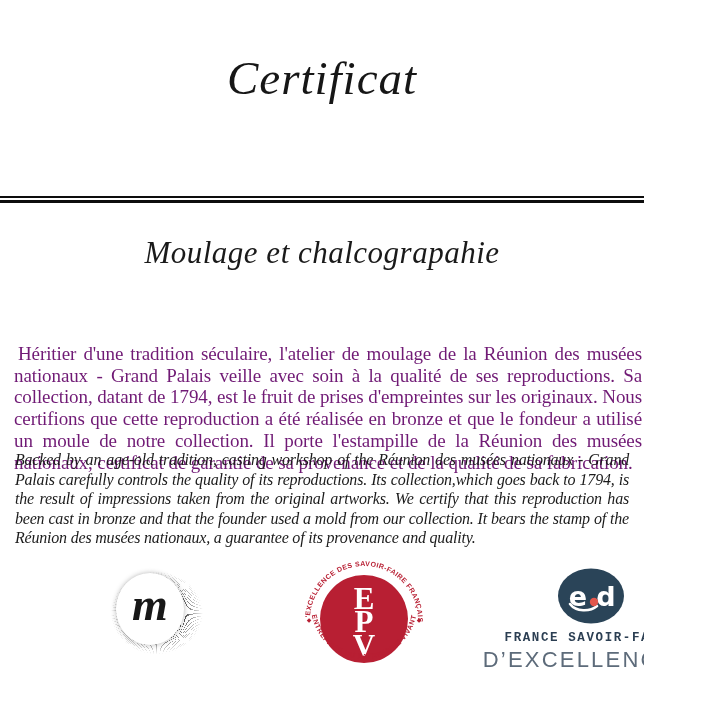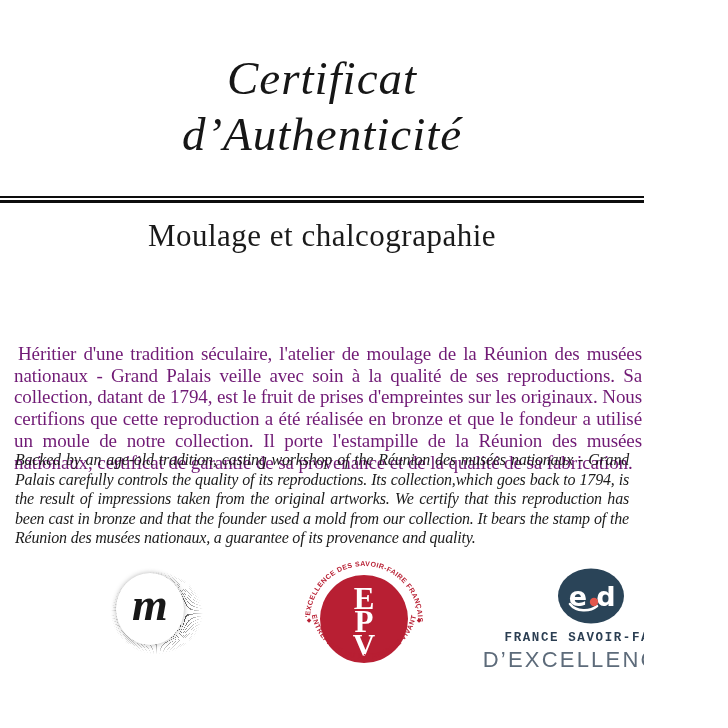--- a/index.html
+++ b/index.html
@@ -44,24 +44,26 @@
     text-align: center;
   }
   .subtitle-line1 {
     font-style: italic;
     font-size: 27px;
     line-height: 34px;
     letter-spacing: 0.5px;
     color: #1a1a1a;
   }
   .subtitle-line2 {
+    font-style: italic;
     font-size: 31px;
     line-height: 40px;
     letter-spacing: 0.5px;
     color: #1a1a1a;
+    margin-top: 17px;
   }
 
   
   .para-fr {
     position: absolute;
     top: 324px; left: 14px; right: 2px;
     font-size: 19px;
     line-height: 21.7px;
     letter-spacing: -0.1px;
     text-align: justify;
@@ -146,21 +148,20 @@
     line-height: 1;
   }
 </style>
 </head>
 <body>
 
 <div class="page">
 
   <div class="title-block">
     <div class="title-line">Certificat</div>
-    <div class="title-line">d’Authenticité</div>
   </div>
 
   <div class="double-rule"></div>
 
   <div class="subtitle-block">
     <div class="subtitle-line2">Moulage et chalcograpahie</div>
   </div>
 
   <p class="para-fr">Héritier d'une tradition séculaire, l'atelier de moulage de la Réunion des musées nationaux - Grand Palais veille avec soin à la qualité de ses reproductions. Sa collection, datant de 1794, est le fruit de prises d'empreintes sur les originaux. Nous certifions que cette reproduction a été réalisée en bronze et que le fondeur a utilisé un moule de notre collection. Il porte l'estampille de la Réunion des musées nationaux, certificat de garantie de sa provenance et de la qualité de sa fabrication.</p>
 

